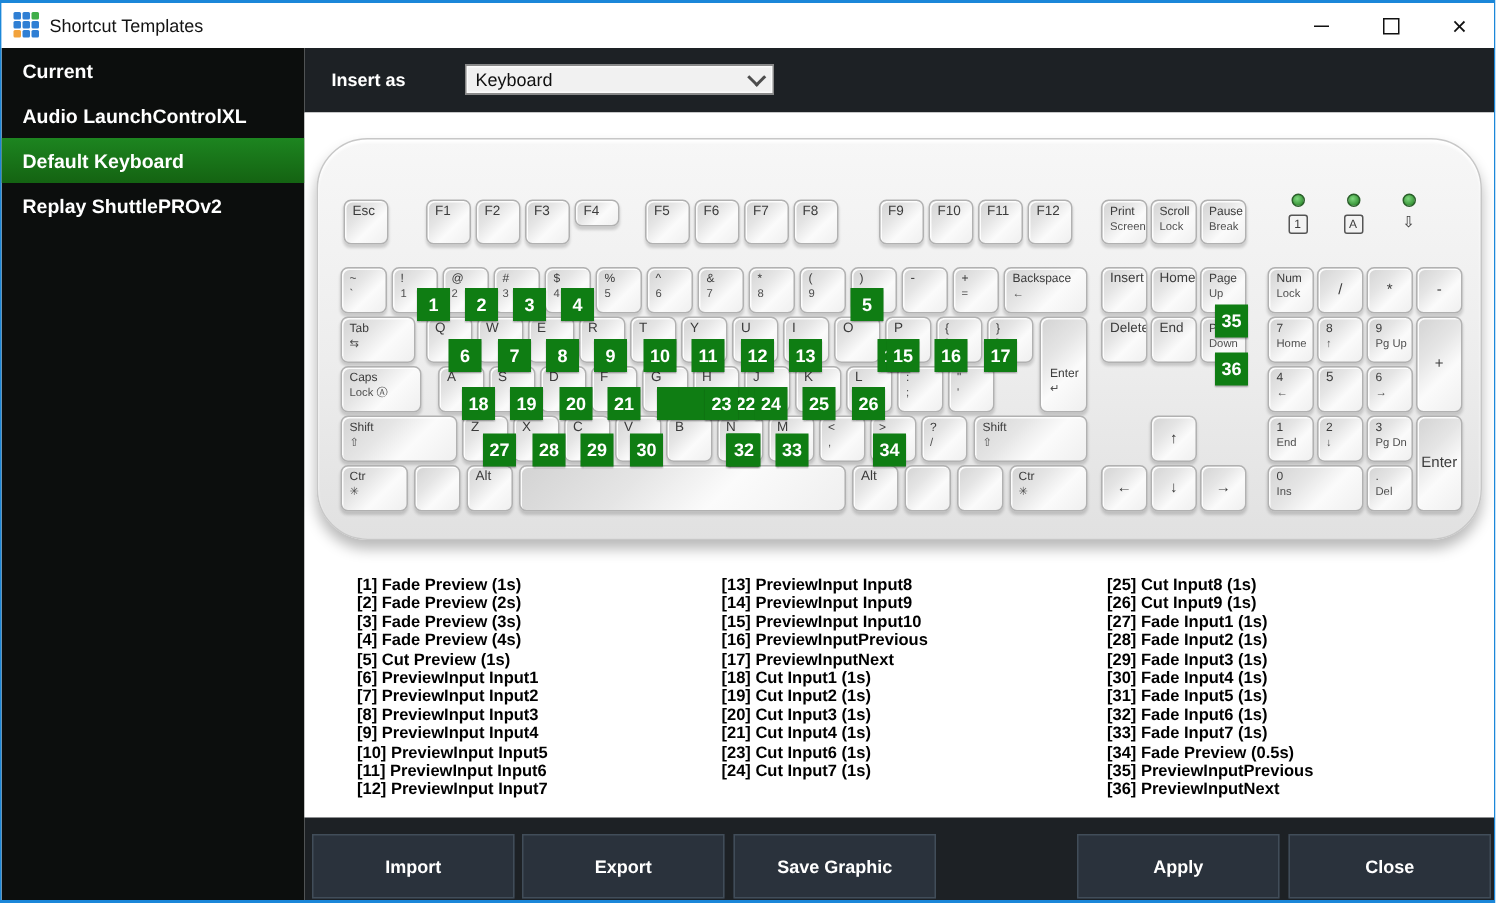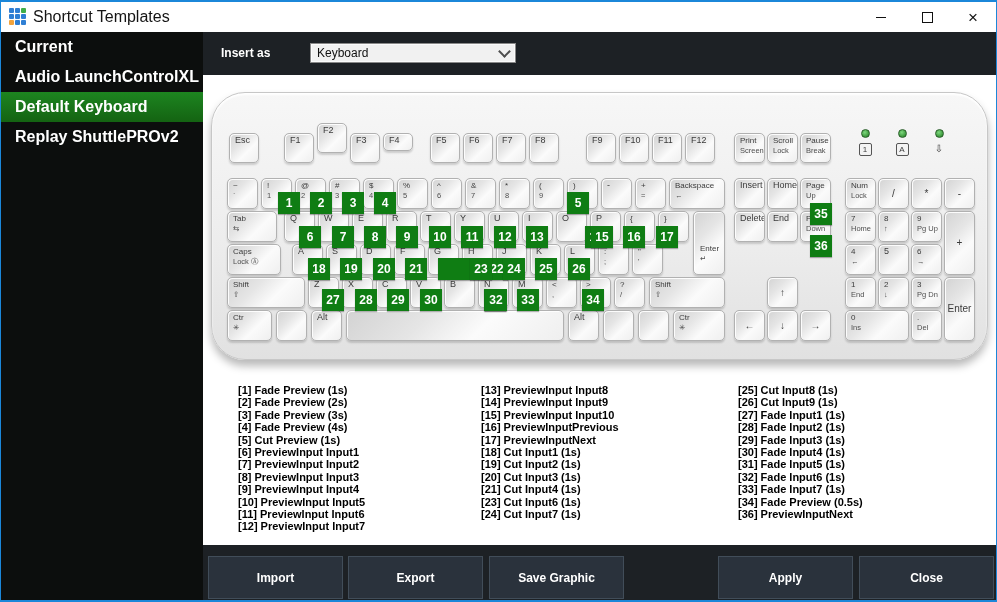--- a/index.html
+++ b/index.html
@@ -3,30 +3,30 @@
 <meta charset="utf-8">
 <style>
   html,body{margin:0;padding:0;font-family:"Liberation Sans",sans-serif;}
   .window{position:relative;width:997px;height:602px;box-sizing:border-box;
     border:1px solid #1b87d9;border-top-width:2px;border-bottom-width:2px;background:#fff;overflow:hidden;}
   
   .titlebar{position:absolute;left:0;top:0;width:995px;height:30px;background:#fff;}
   .app-icon{position:absolute;left:8px;top:6px;width:18px;height:18px;display:grid;
     grid-template-columns:repeat(3,5px);grid-template-rows:repeat(3,5px);gap:1px;}
   .app-icon span{display:block;border-radius:1px;}
-  .title-text{position:absolute;left:32px;top:0;height:30px;line-height:30px;font-size:16px;color:#141414;}
+  .title-text{position:absolute;left:32px;top:0;height:30px;line-height:30px;font-size:12px;color:#141414;}
   .win-controls{position:absolute;right:0;top:0;height:30px;display:flex;}
   .wc{width:46px;height:30px;display:flex;align-items:center;justify-content:center;}
   .glyph-min{width:10px;height:1px;background:#111;}
   .glyph-max{width:9px;height:9px;border:1px solid #111;}
   .glyph-close{font-size:17px;line-height:17px;color:#111;font-weight:300;}
   
   .sidebar{position:absolute;left:0;top:30px;width:202px;height:568px;background:#0c0e0d;}
   .side-item{height:30px;display:flex;align-items:center;padding-left:14px;
-    color:#fff;font-size:16px;font-weight:bold;cursor:default;}
+    color:#fff;font-size:13px;font-weight:bold;cursor:default;}
   .side-item.sel{background:linear-gradient(180deg,#1d8520 0%,#146312 100%);}
   
   .topbar{position:absolute;left:202px;top:30px;width:793px;height:43px;background:#1d2125;}
   .display-label{position:absolute;left:18px;top:0;height:43px;line-height:43px;
     color:#fff;font-size:12px;font-weight:bold;}
   .dropdown{position:absolute;left:107px;top:11px;width:206px;height:20px;background:#f1f1f1;
     border:1px solid #898989;box-shadow:inset 0 0 0 1px #fbfbfb;display:flex;align-items:center;
     padding:0 6px;box-sizing:border-box;}
   .dd-value{flex:1;font-size:12px;color:#101010;}
   .dd-caret{width:7px;height:7px;border-right:2px solid #4d4d4d;border-bottom:2px solid #4d4d4d;
@@ -117,21 +117,21 @@
 
   <div class="content">
     <div class="keyboard">
       <div>
           <div class="key" style="left: 17px; top: 40px; width: 30px; height: 30px;">
             <span class="l">Esc</span>
           </div>
           <div class="key" style="left: 72px; top: 40px; width: 30px; height: 30px;">
             <span class="l">F1</span>
           </div>
-          <div class="key" style="left: 105px; top: 30px; width: 30px; height: 30px;">
+          <div class="key" style="left: 105px; top: 40px; width: 30px; height: 30px;">
             <span class="l">F2</span>
           </div>
           <div class="key" style="left: 138px; top: 40px; width: 30px; height: 30px;">
             <span class="l">F3</span>
           </div>
           <div class="key" style="left: 171px; top: 40px; width: 30px; height: 18px;">
             <span class="l">F4</span>
           </div>
           <div class="key" style="left: 218px; top: 40px; width: 30px; height: 30px;">
             <span class="l">F5</span>
@@ -546,20 +546,21 @@
           <div class="legend-line">[25] Cut Input8 (1s)</div>
           <div class="legend-line">[26] Cut Input9 (1s)</div>
           <div class="legend-line">[27] Fade Input1 (1s)</div>
           <div class="legend-line">[28] Fade Input2 (1s)</div>
           <div class="legend-line">[29] Fade Input3 (1s)</div>
           <div class="legend-line">[30] Fade Input4 (1s)</div>
           <div class="legend-line">[31] Fade Input5 (1s)</div>
           <div class="legend-line">[32] Fade Input6 (1s)</div>
           <div class="legend-line">[33] Fade Input7 (1s)</div>
           <div class="legend-line">[34] Fade Preview (0.5s)</div>
+          <div class="legend-line">[35] PreviewInputPrevious</div>
           <div class="legend-line">[36] PreviewInputNext</div>
         </div>
       </div>
   </div>
 
   <div class="bottombar">
       <div class="fbtn" style="left: 5px;">Import</div>
       <div class="fbtn" style="left: 145px;">Export</div>
       <div class="fbtn" style="left: 286px;">Save Graphic</div>
       <div class="fbtn" style="left: 515px;">Apply</div>

